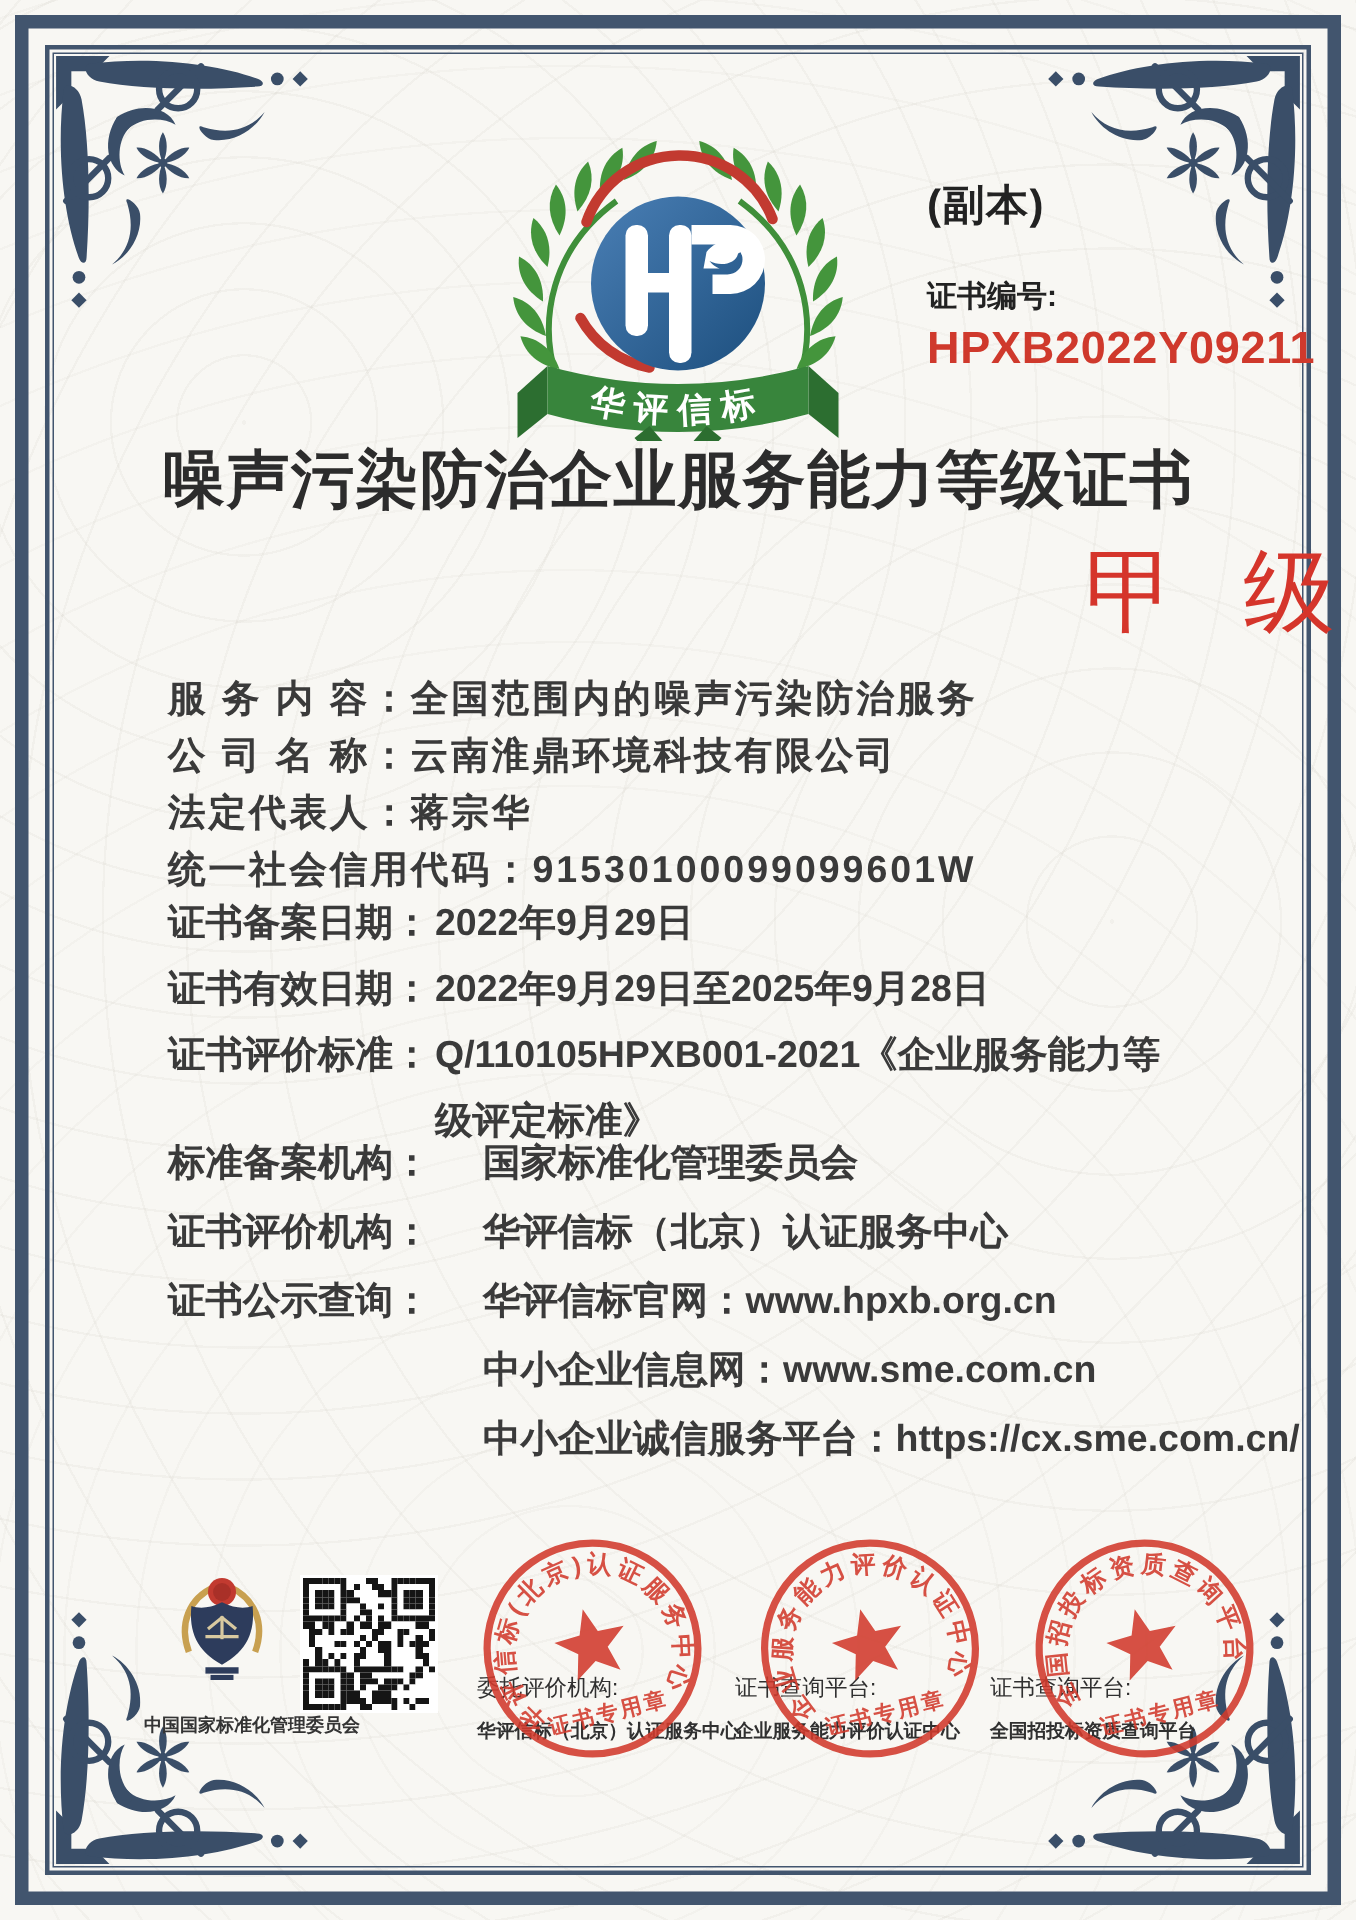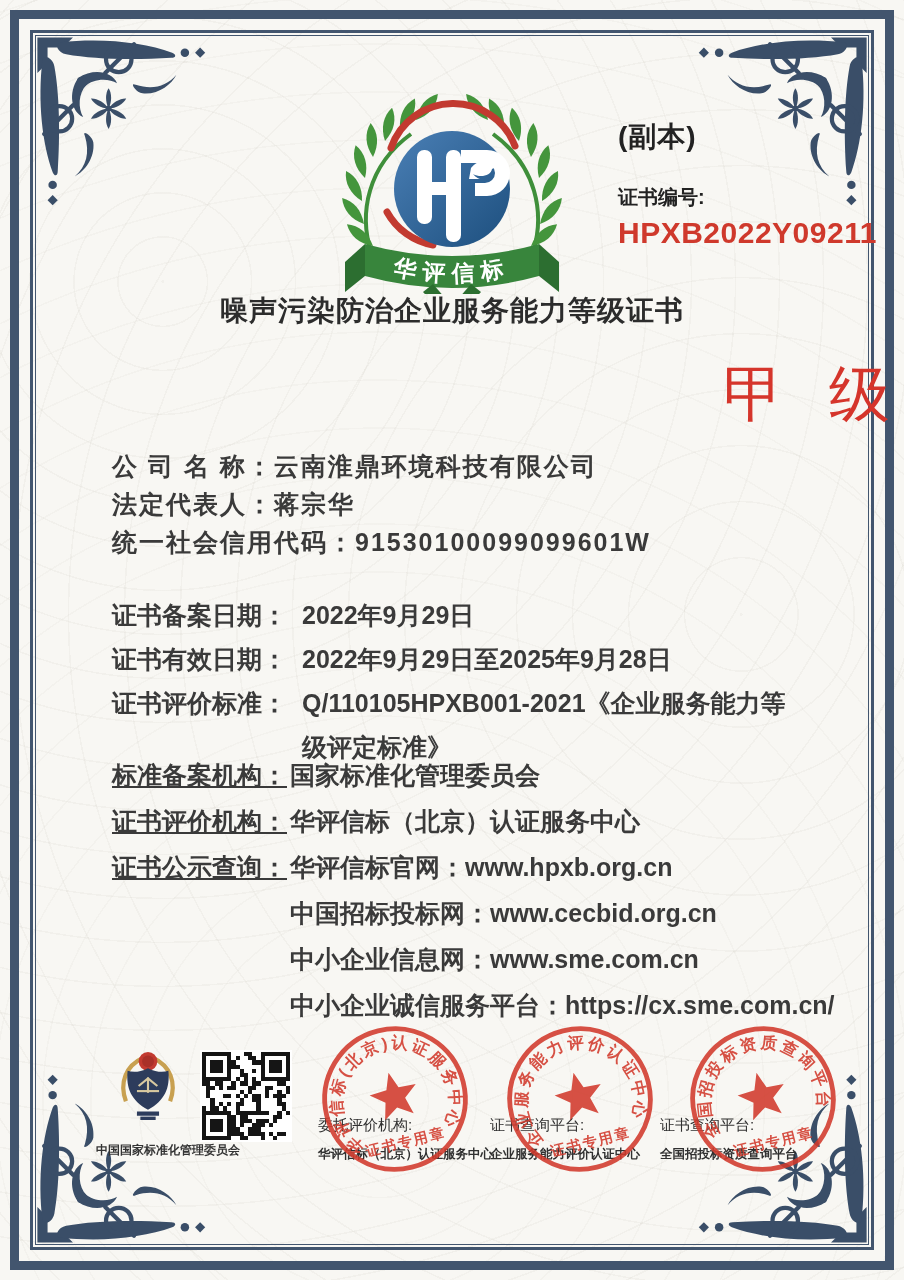--- a/index.html
+++ b/index.html
@@ -19,32 +19,32 @@
   .corner.tr{right:34px;top:34px;transform:scaleX(-1);}
   .corner.bl{left:34px;bottom:34px;transform:scaleY(-1);}
   .corner.br{right:34px;bottom:34px;transform:scale(-1,-1);}
   
   .logo{position:absolute;left:337px;top:94px;width:230px;height:200px;}
   .copy-block{position:absolute;left:618px;top:118px;}
   .copy-label{font-size:28px;font-weight:700;color:#222;letter-spacing:1px;}
   .certno-label{margin-top:28px;font-size:20px;font-weight:700;color:#222;}
   .certno{margin-top:5px;font-size:30px;font-weight:700;color:#cf392c;letter-spacing:.5px;}
   .title{position:absolute;top:292px;left:0;width:100%;text-align:center;margin:0;
-    font-size:28px;font-weight:900;color:#2c2c2c;letter-spacing:1px;}
+    font-size:42px;font-weight:900;color:#2c2c2c;letter-spacing:1px;}
   .grade{position:absolute;top:354px;left:0;width:100%;text-align:right;
     font-size:61px;font-weight:400;color:#d5352b;letter-spacing:14px;text-indent:14px;}
   
   .info{position:absolute;left:112px;right:48px;font-size:25px;font-weight:700;color:#3a3a3a;}
   .info .row{display:flex;align-items:flex-start;}
   .info .lbl{white-space:nowrap;}
   .b1{top:447px;}  .b1 .row{line-height:38px;}  .b1 .lbl,.b1 .val{letter-spacing:2px;}
-  .b2{top:593px;}  .b2 .row{line-height:44px;gap:12px;}  .b2 .lbl{min-width:178px;}
+  .b2{top:593px;}  .b2 .row{line-height:44px;}  .b2 .lbl{min-width:178px;}
   .b2 .val{max-width:492px;}
-  .b3{top:752px;}  .b3 .row{line-height:46px;}  .b3 .lbl{min-width:178px;text-decoration:underline;}
-  .b3 .val{white-space:nowrap;}
+  .b3{top:752px;}  .b3 .row{line-height:46px;}  .b3 .lbl{min-width:178px;}
+  .b3 .val{white-space:nowrap;margin-left:32px;}
   
   .emblem{position:absolute;left:114px;top:1046px;width:68px;height:80px;}
   .qr{position:absolute;left:200px;top:1050px;width:88px;height:88px;background:#fff;
     padding:2px;display:grid;grid-template-columns:repeat(21,1fr);grid-template-rows:repeat(21,1fr);}
   .qr div{background:#fff;} .qr div.on{background:#151515;}
   .footer-caption{position:absolute;left:96px;top:1142px;width:212px;text-align:left;
     font-size:12px;font-weight:700;color:#343434;}
   .seal-unit{position:absolute;top:1022px;width:154px;height:160px;}
   .pos0{left:318px;} .pos1{left:503px;} .pos2{left:686px;}
   .seal{position:absolute;left:0;top:0;width:154px;height:154px;transform:rotate(-14deg);opacity:.88;z-index:3;}
@@ -170,20 +170,24 @@
     <div class="copy-label">(副本)</div>
     <div class="certno-label">证书编号:</div>
     <div class="certno">HPXB2022Y09211</div>
   </div>
 
   <h1 class="title">噪声污染防治企业服务能力等级证书</h1>
   <div class="grade">甲 级</div>
 
   <section class="info b1" id="info-basic">
       <div class="row">
+        <span class="lbl">服 务 内 容：</span>
+        <span class="val">全国范围内的噪声污染防治服务</span>
+      </div>
+      <div class="row">
         <span class="lbl">公 司 名 称：</span>
         <span class="val">云南淮鼎环境科技有限公司</span>
       </div>
       <div class="row">
         <span class="lbl">法定代表人：</span>
         <span class="val">蒋宗华</span>
       </div>
       <div class="row">
         <span class="lbl">统一社会信用代码：</span>
         <span class="val">91530100099099601W</span>
@@ -208,24 +212,20 @@
         <span class="lbl">标准备案机构：</span>
         <span class="val">国家标准化管理委员会</span>
       </div>
       <div class="row">
         <span class="lbl">证书评价机构：</span>
         <span class="val">华评信标（北京）认证服务中心</span>
       </div>
       <div class="row">
         <span class="lbl">证书公示查询：</span>
         <span class="val">华评信标官网：www.hpxb.org.cn</span>
-      </div>
-      <div class="row">
-        <span class="lbl"></span>
-        <span class="val">中国招标投标网：www.cecbid.org.cn</span>
       </div>
       <div class="row">
         <span class="lbl"></span>
         <span class="val">中小企业信息网：www.sme.com.cn</span>
       </div>
       <div class="row">
         <span class="lbl"></span>
         <span class="val">中小企业诚信服务平台：https://cx.sme.com.cn/</span>
       </div>
     </section>

